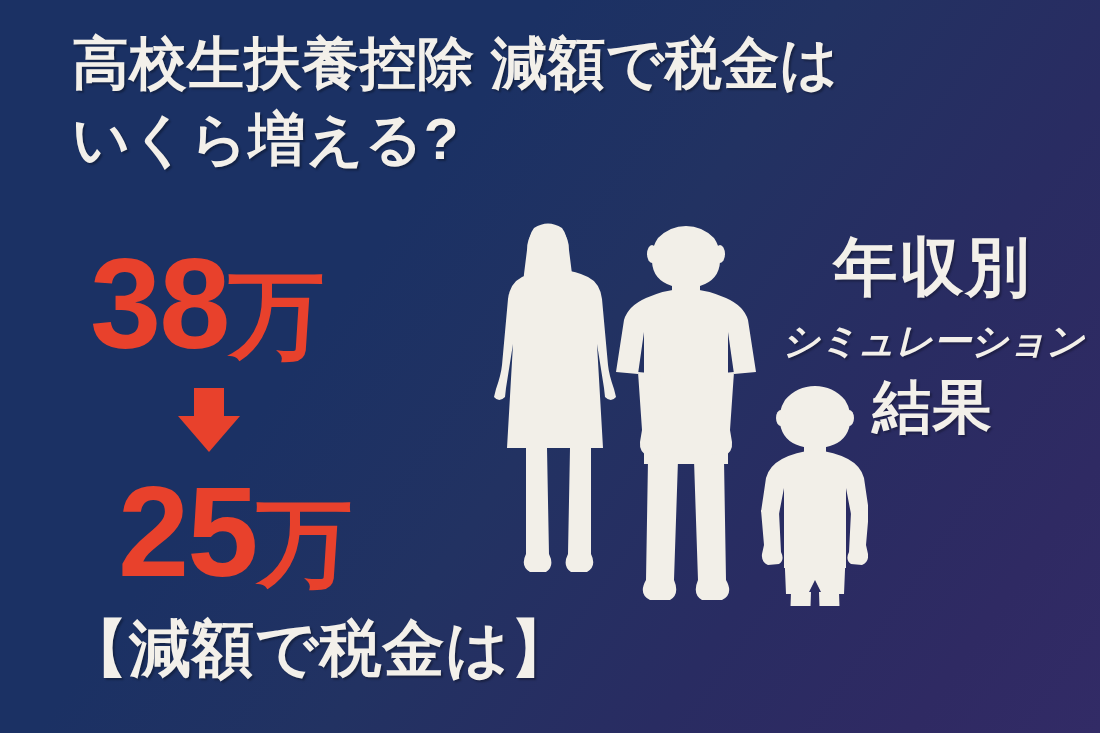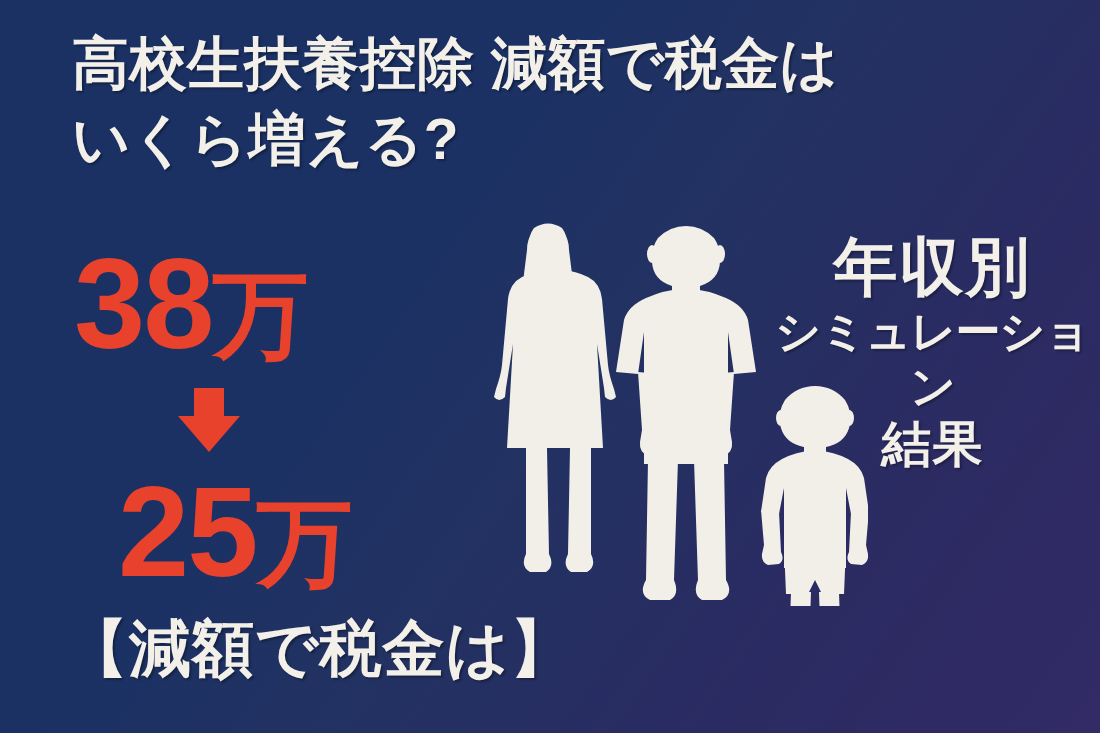--- a/index.html
+++ b/index.html
@@ -52,21 +52,21 @@
     font-weight:bold;
     font-size:128px;
     line-height:1.0;
     letter-spacing:-2px;
     white-space:nowrap;
   }
   .amount .unit {
     font-size:96px;
     letter-spacing:0px;
   }
-  .amount-before { margin-left:0; }
+  .amount-before { margin-left:16px; }
   .amount-after  { margin-left:2px; }
 
   
   .arrow-wrap {
     position:relative;
     height:86px;
     margin:8px 0 6px 0;
   }
   .arrow {
     position:absolute;
@@ -112,22 +112,22 @@
     position:absolute;
     left:770px;
     top:234px;
     width:325px;
     text-align:center;
     color:#f3f0ea;
     font-weight:bold;
     text-shadow:2px 2px 2px rgba(0,0,0,0.28);
   }
   .caption .c1 { font-size:64px; line-height:1.05; letter-spacing:2px; }
-  .caption .c2 { font-size:45px; line-height:1.22; letter-spacing:-1px; margin-top:4px; }
-  .caption .c3 { font-size:50px; line-height:1.1;  letter-spacing:1px; margin-top:2px; }
+  .caption .c2 { font-size:38px; line-height:1.22; letter-spacing:-1px; margin-top:17px;font-style:italic; }
+  .caption .c3 { font-size:59px; line-height:1.1;  letter-spacing:1px; margin-top:10px; }
 
   
   .family {
     position:absolute;
     left:488px;
     top:216px;
     width:380px;
     height:390px;
   }
   .family svg { display:block; width:380px; height:390px; }

